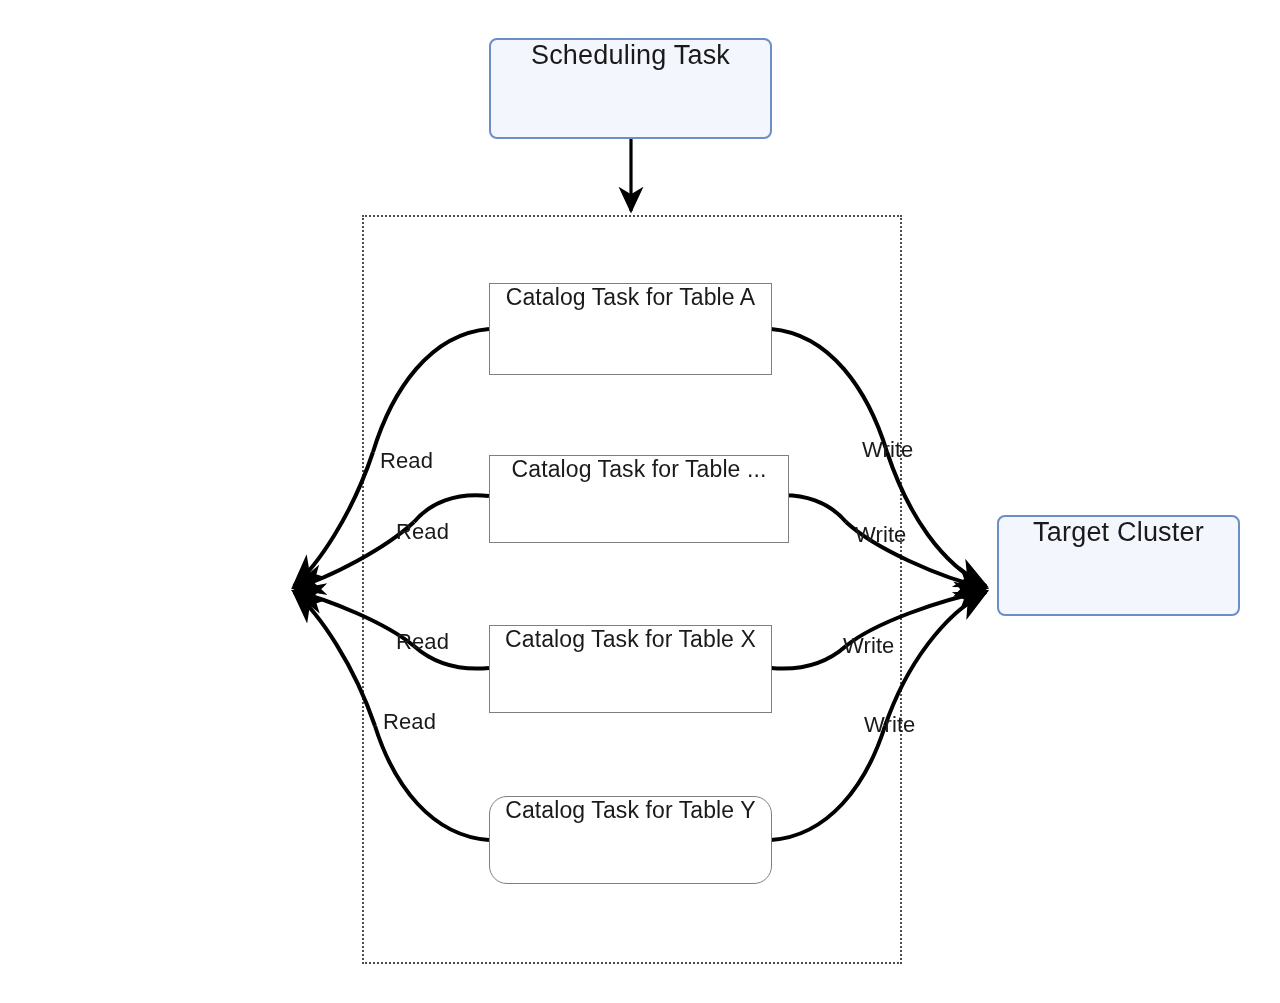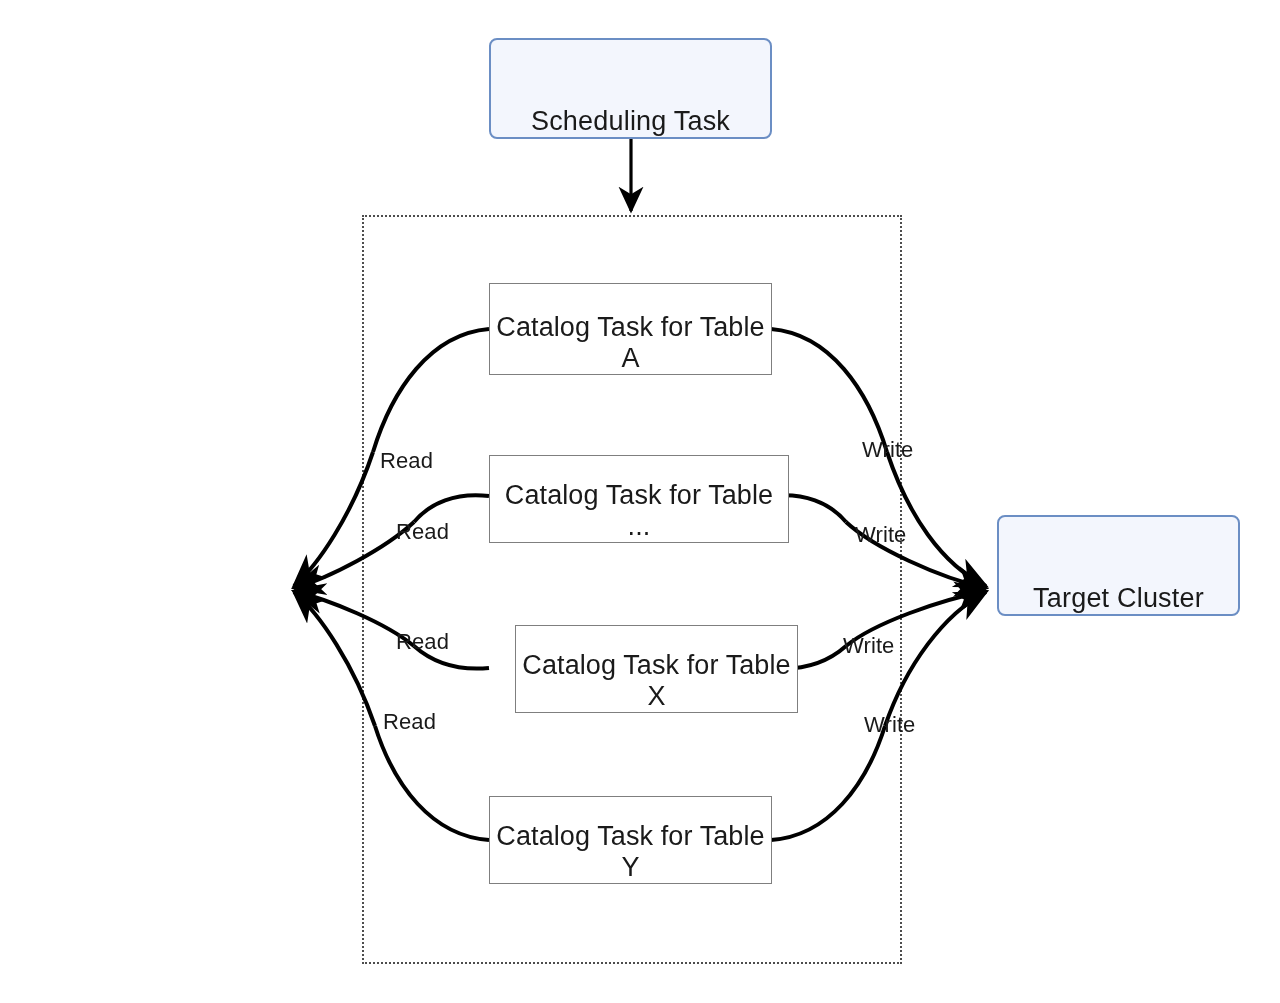--- a/index.html
+++ b/index.html
@@ -20,36 +20,36 @@
     left: 0;
     top: 0;
     width: 1280px;
     height: 1003px;
     pointer-events: none;
   }
   .node {
     position: absolute;
     box-sizing: border-box;
     display: flex;
-    align-items: flex-end;
+    align-items: flex-start;
     justify-content: center;
     text-align: center;
     color: #1a1a1a;
   }
   .node-blue {
     background: #f3f6fd;
     border: 2px solid #6b8ec4;
     border-radius: 8px;
     font-size: 27px;
     letter-spacing: 0.2px;
   }
   .node-plain {
     background: #ffffff;
     border: 1.6px solid #7f7f7f;
-    font-size: 27px;
+    font-size: 23px;
     letter-spacing: 0.1px;
   }
   .edge-label {
     position: absolute;
     font-size: 22px;
     color: #1a1a1a;
     white-space: nowrap;
     letter-spacing: 0.1px;
     margin-left: 19px;
   }
@@ -111,25 +111,25 @@
   </div>
 
   <div class="node node-plain" style="left:489px; top:283px; width:283px; height:92px;">
     <span>Catalog Task for Table A</span>
   </div>
 
   <div class="node node-plain" style="left:489px; top:455px; width:300px; height:88px;">
     <span>Catalog Task for Table ...</span>
   </div>
 
-  <div class="node node-plain" style="left:489px; top:625px; width:283px; height:88px;margin-left:26px;">
+  <div class="node node-plain" style="left:489px; top:625px; width:283px; height:88px;">
     <span>Catalog Task for Table X</span>
   </div>
 
-  <div class="node node-plain" style="left:489px; top:796px; width:283px; height:88px;">
+  <div class="node node-plain" style="left:489px; top:796px; width:283px; height:88px;border-radius:18px;">
     <span>Catalog Task for Table Y</span>
   </div>
 
   <div class="edge-label" style="left:361px; top:448px;">Read</div>
   <div class="edge-label" style="left:377px; top:519px;">Read</div>
   <div class="edge-label" style="left:377px; top:629px;">Read</div>
   <div class="edge-label" style="left:364px; top:709px;">Read</div>
 
   <div class="edge-label" style="left:843px; top:437px;">Write</div>
   <div class="edge-label" style="left:836px; top:522px;">Write</div>

